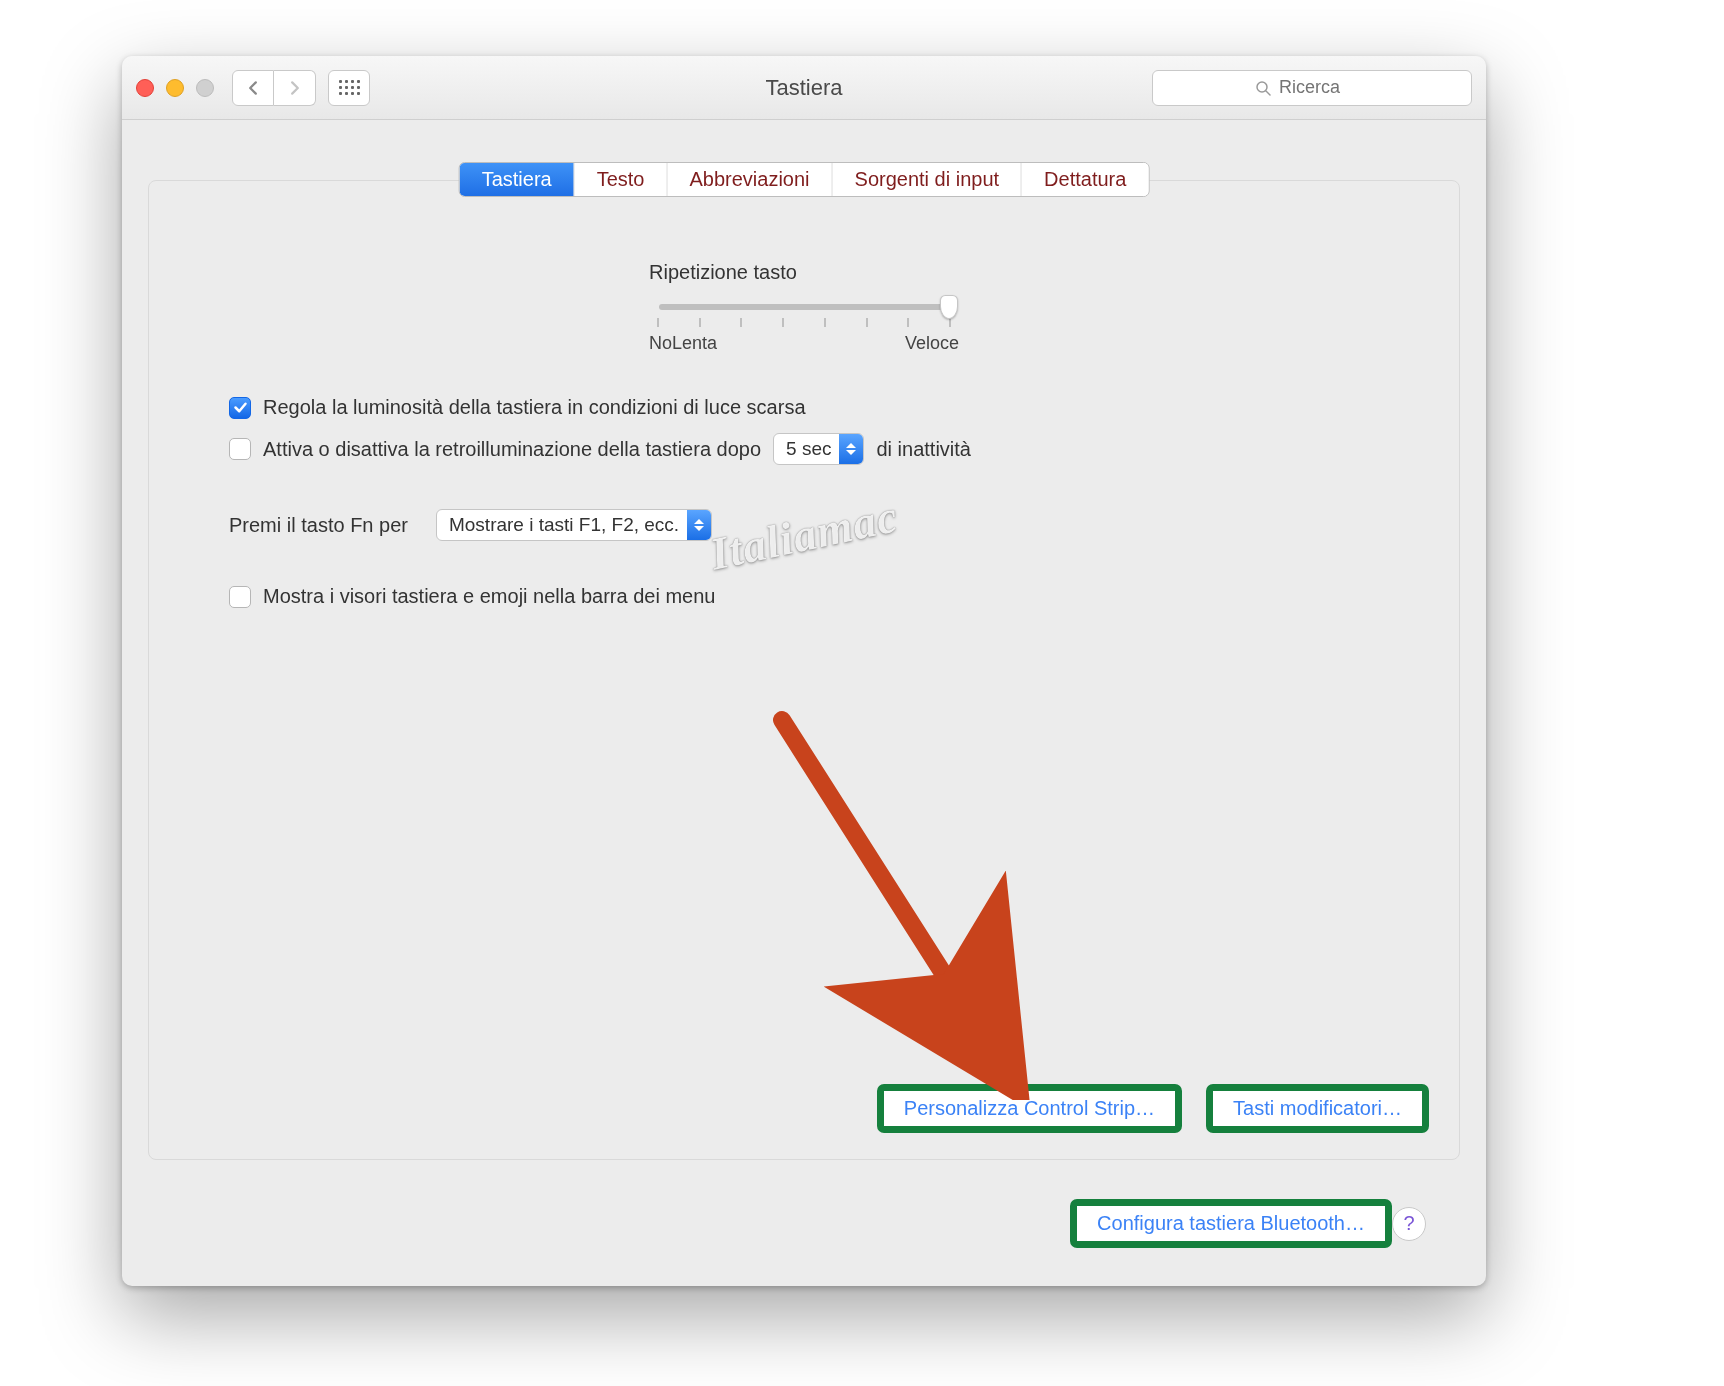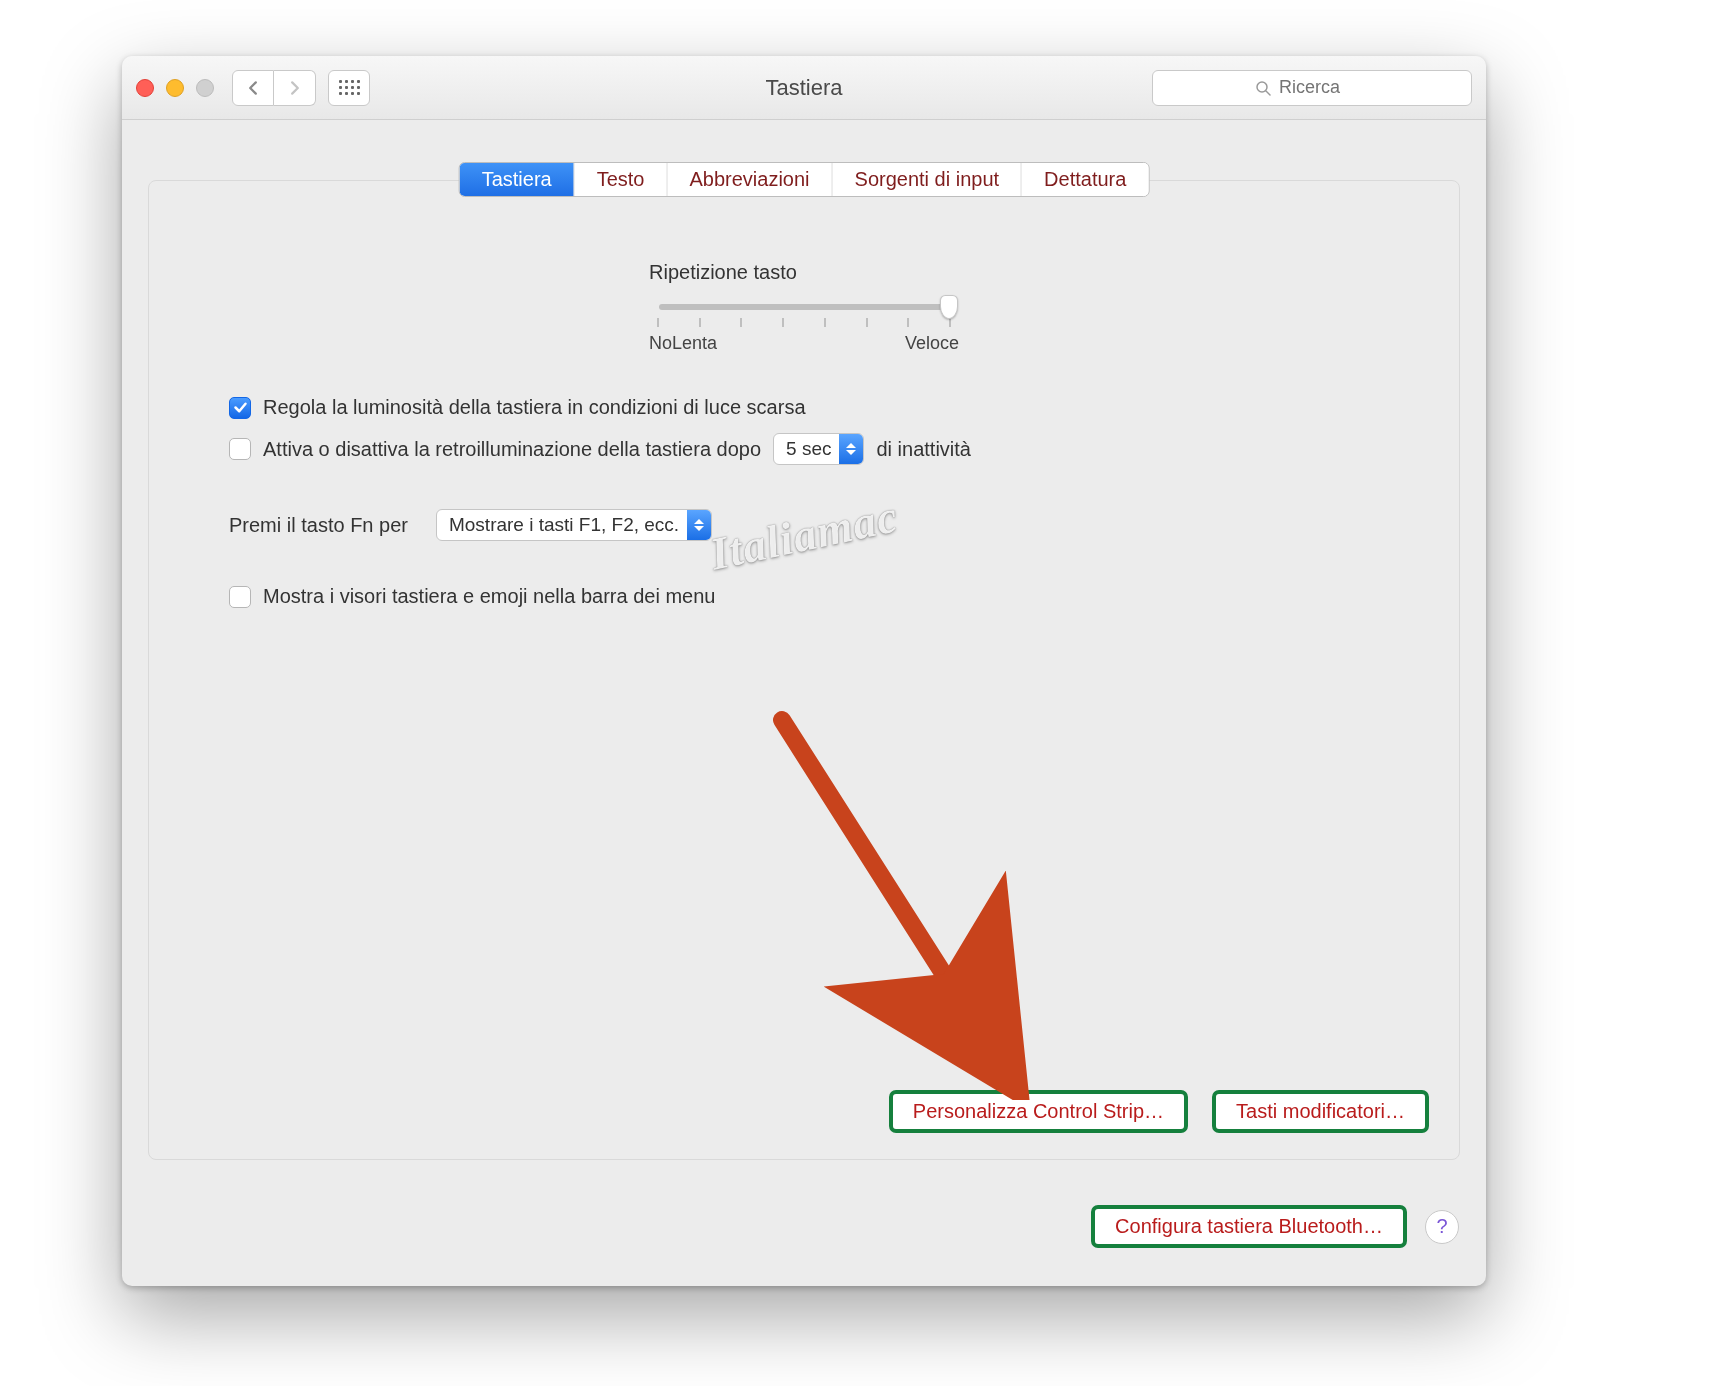--- a/index.html
+++ b/index.html
@@ -130,26 +130,26 @@
   }
   .select .stepper::before { border-bottom:5px solid #fff; }
   .select .stepper::after  { border-top:5px solid #fff; }
   .optrow-label { white-space:nowrap; }
   .spacer-top { height: 30px; }
   .bottom-btns {
     position:absolute; right: 30px; bottom: 26px;
     display:flex; gap: 24px;
   }
   .btn {
-    background:#fff; border:4px solid #15803d; border-radius:7px;
-    padding: 6px 20px; font-size:20px; color:#b91c1c;
+    background:#fff; border:7px solid #15803d; border-radius:7px;
+    padding: 6px 20px; font-size:20px; color:#3b82f6;
   }
   .footer {
-    position:absolute; bottom: 38px; right: 27px;
-    display:flex; align-items:center; gap: 18px; padding-left: 38px;
+    position:absolute; bottom: 38px; right: 60px;
+    display:flex; align-items:center;  padding-left: 38px;
   }
   .helpbtn {
     width:34px; height:34px; border-radius:50%; border:1px solid #c9c9c9;
     background:#fff; display:flex; align-items:center; justify-content:center;
     color:#7a55d6; font-size:20px;
   }
   .watermark {
     position:absolute; left:50%; top:415px; transform:translate(-50%,-50%) rotate(-12deg);
     font-size:46px; font-weight:600; font-style:italic; color:rgba(255,255,255,0.9);
     text-shadow: 0 1px 3px rgba(0,0,0,.35), 0 0 1px rgba(0,0,0,.5);

